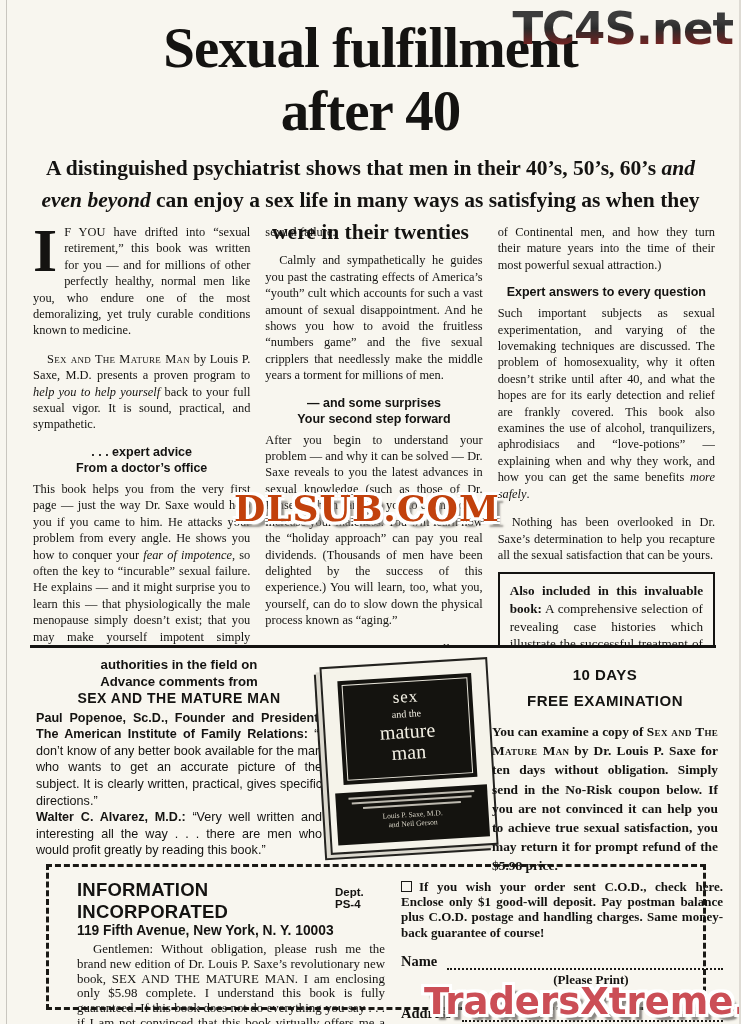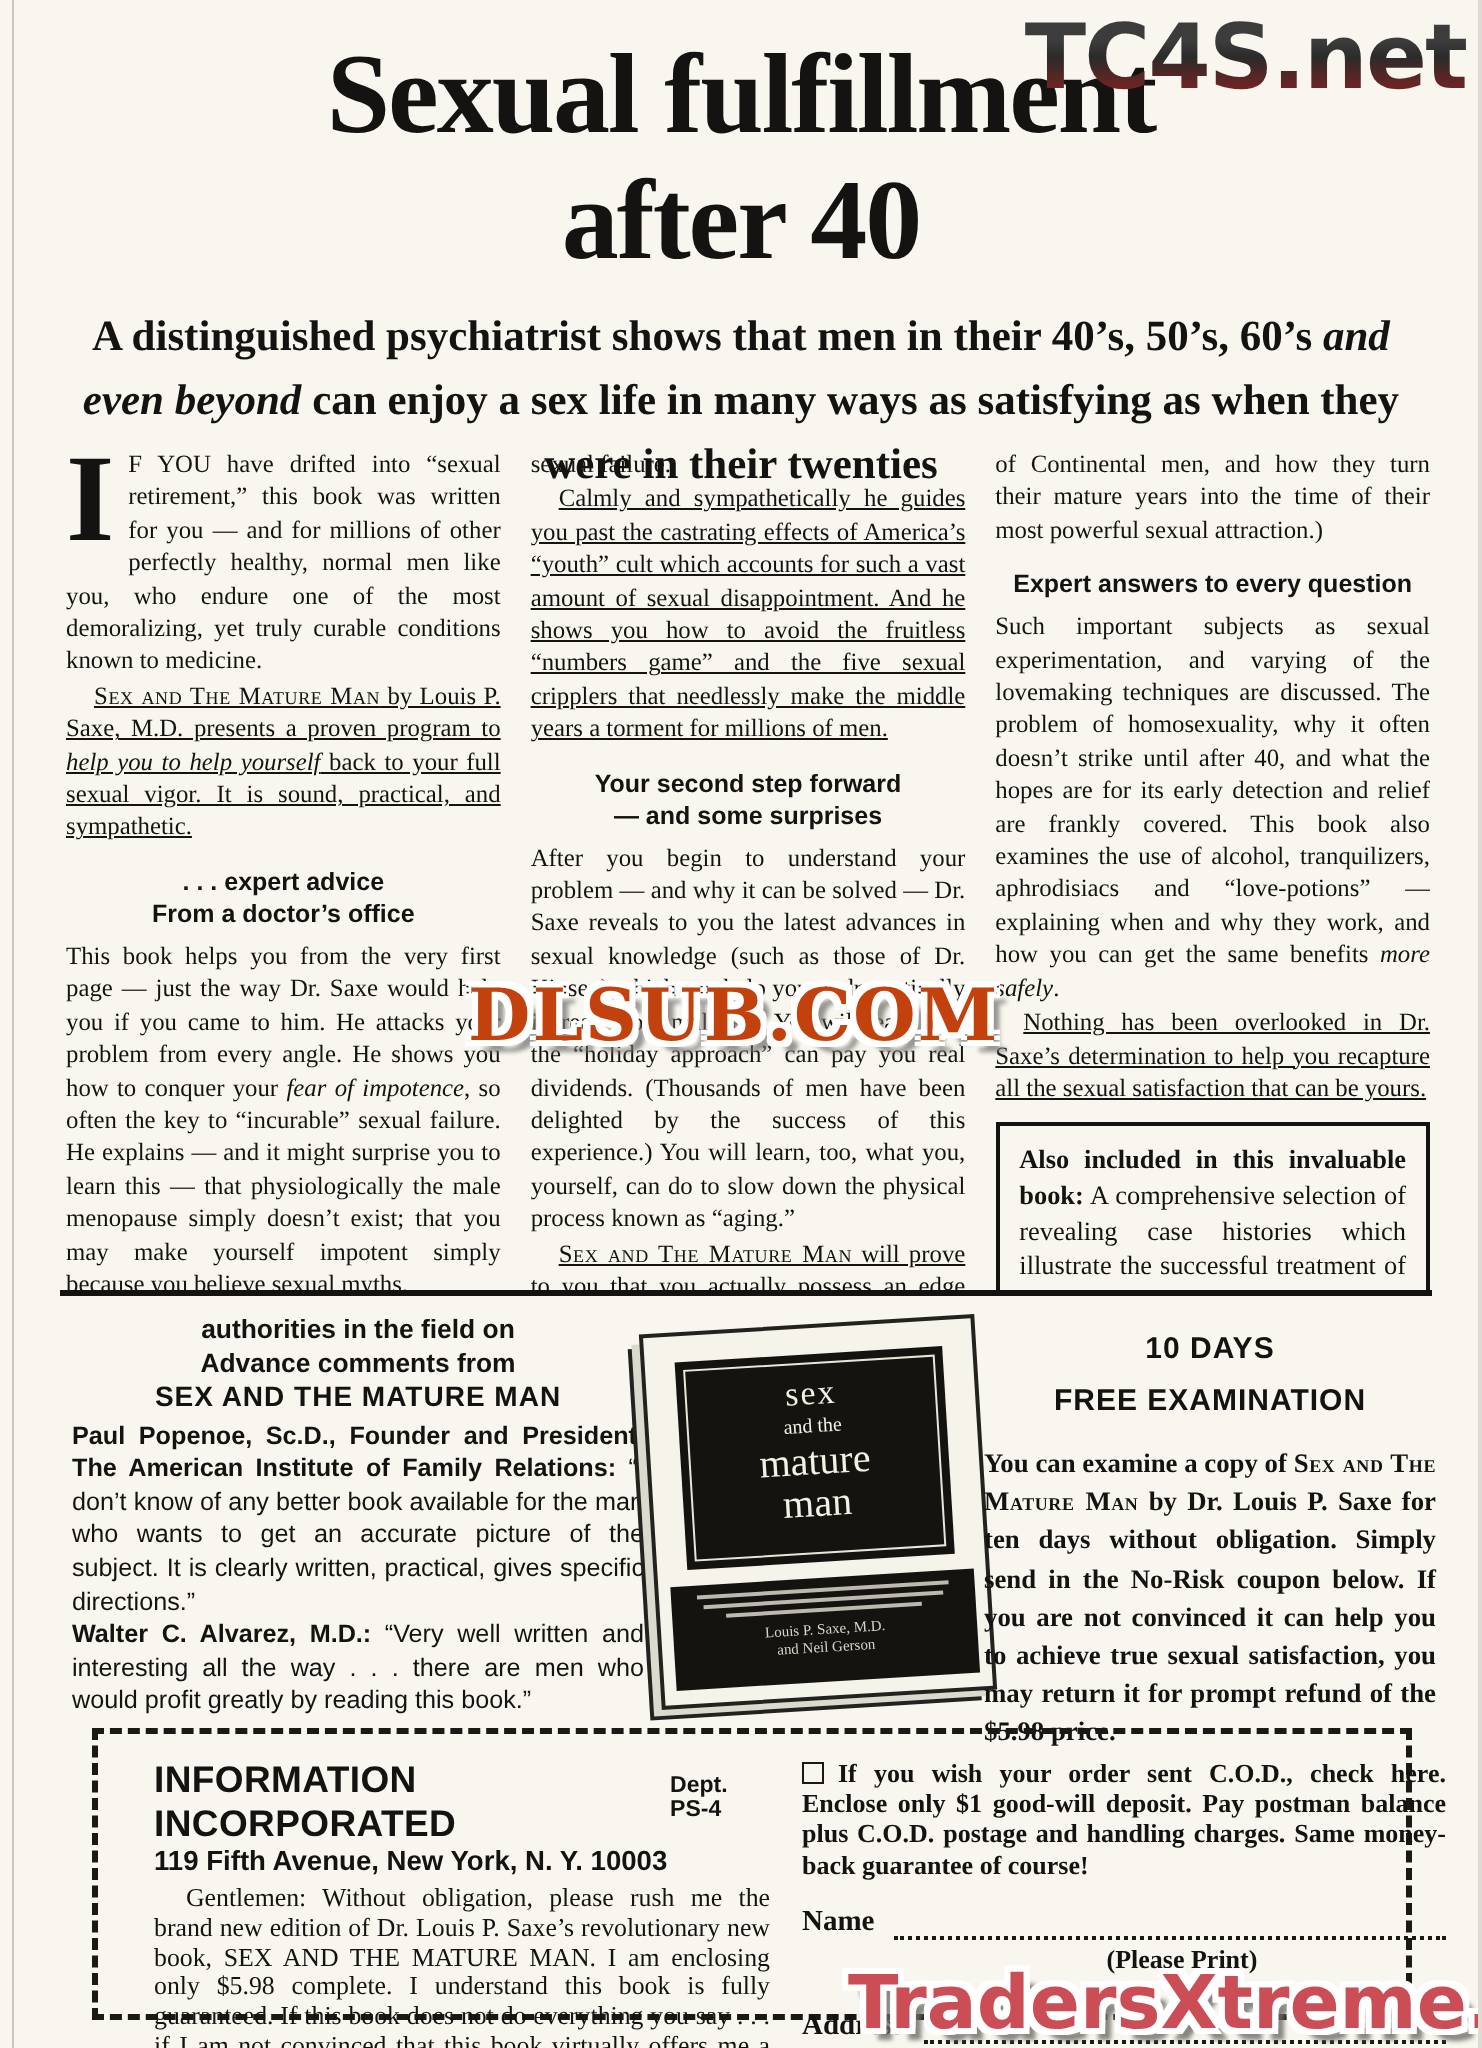--- a/index.html
+++ b/index.html
@@ -35,21 +35,21 @@
           text-shadow:-3px -3px 0 #fff,3px -3px 0 #fff,-3px 3px 0 #fff,3px 3px 0 #fff,
                       -3px 0 0 #fff,3px 0 0 #fff,0 -3px 0 #fff,0 3px 0 #fff,
                       6px 6px 2px rgba(110,108,102,.8); }
 
   
   .cols { position:absolute; left:33px; top:224px; width:682px; height:421px;
           display:flex; gap:15px; overflow:hidden; }
   .col { flex:1; font-size:12.4px; line-height:16.4px; text-align:justify; }
   .col p { margin:0; }
   .col p.ind { text-indent:14px; }
-  .col p + p { margin-top:1px;text-decoration:underline; }
+  .col p + p { margin-top:12px; }
   .colhead { font-family:"Liberation Sans", sans-serif; font-weight:bold; font-size:12.5px;
           text-align:center; line-height:16px; margin:11px 0 5px; }
   .sc { font-variant:small-caps; letter-spacing:.3px; }
   .dropcap { float:left; font-weight:bold; font-size:62px; line-height:48px;
           padding:2px 7px 0 0; }
   .inclbox { border:2px solid #141311; margin-top:9px; padding:8px 10px 10px;
           font-size:13.2px; line-height:17.6px; }
   .inclbox b { font-weight:bold; }
 
   .rule { position:absolute; left:30px; top:645px; width:686px; height:3px; background:#141311; }
@@ -136,22 +136,22 @@
         <div>From a doctor’s office</div>
       </div>
       <p><span>This book helps you from the very first page — just the way Dr. Saxe would help you if you came to him. He attacks your problem from every angle. He shows you how to conquer your </span><i>fear of impotence</i><span>, so often the key to “incurable” sexual failure. He explains — and it might surprise you to learn this — that physiologically the male menopause simply doesn’t exist; that you may make yourself impotent simply because you believe sexual myths.</span></p>
 
     </div>
 
     <div class="col">
       <p>sexual failure.</p>
       <p class="ind">Calmly and sympathetically he guides you past the castrating effects of America’s “youth” cult which accounts for such a vast amount of sexual disappointment. And he shows you how to avoid the fruitless “numbers game” and the five sexual cripplers that needlessly make the middle years a torment for millions of men.</p>
       <div class="colhead">
+        <div>— and some surprises</div>
         <div>Your second step forward</div>
-        <div>— and some surprises</div>
       </div>
       <p>After you begin to understand your problem — and why it can be solved — Dr. Saxe reveals to you the latest advances in sexual knowledge (such as those of Dr. Kinsey) which can help you to dramatically increase your maleness. You will learn how the “holiday approach” can pay you real dividends. (Thousands of men have been delighted by the success of this experience.) You will learn, too, what you, yourself, can do to slow down the physical process known as “aging.”</p>
       <p class="ind"><span class="sc">Sex and The Mature Man</span><span> will prove to you that you actually possess an edge over younger men — if you learn to use it. (Dr. Saxe explains the so-called “secrets”</span></p>
     </div>
 
     <div class="col">
       <p>of Continental men, and how they turn their mature years into the time of their most powerful sexual attraction.)</p>
       <div class="colhead">Expert answers to every question</div>
       <p><span>Such important subjects as sexual experimentation, and varying of the lovemaking techniques are discussed. The problem of homosexuality, why it often doesn’t strike until after 40, and what the hopes are for its early detection and relief are frankly covered. This book also examines the use of alcohol, tranquilizers, aphrodisiacs and “love-potions” — explaining when and why they work, and how you can get the same benefits </span><i>more safely</i><span>.</span></p>
       <p class="ind">Nothing has been overlooked in Dr. Saxe’s determination to help you recapture all the sexual satisfaction that can be yours.</p>

